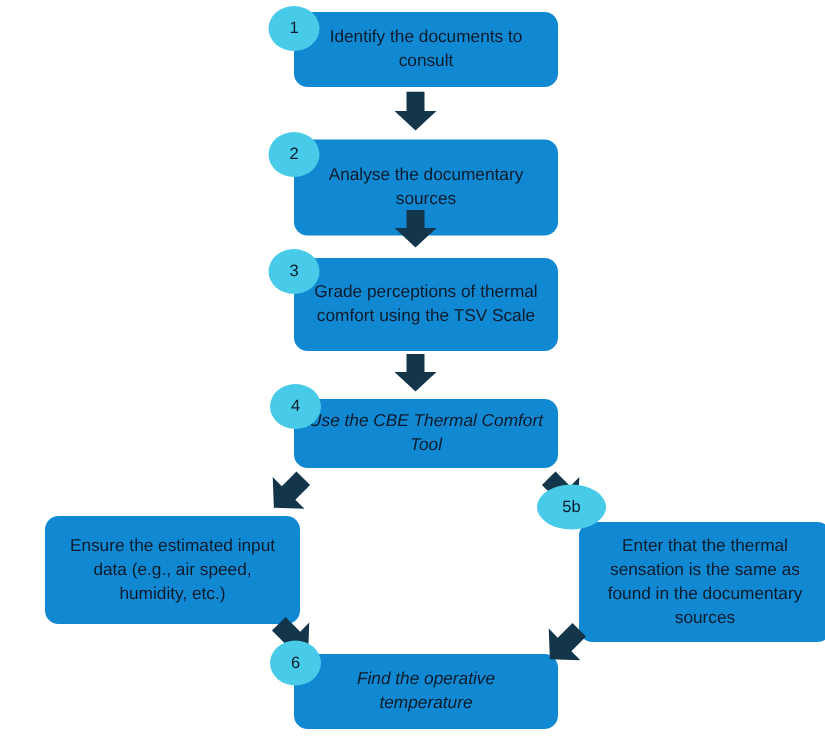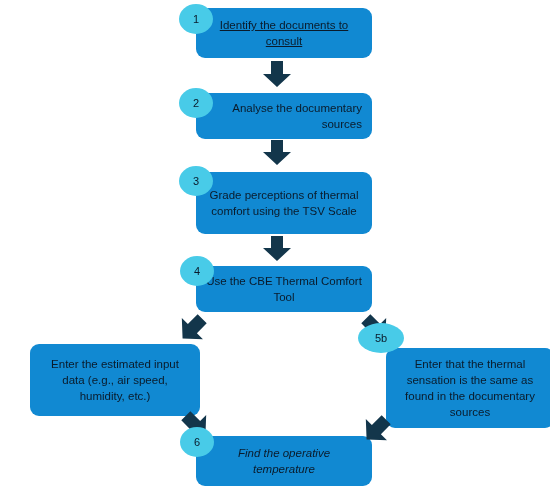--- a/index.html
+++ b/index.html
@@ -59,34 +59,34 @@
     position: absolute;
     z-index: 2;
   }
   .arrow svg { display: block; }
 </style>
 </head>
 <body>
 
 <div id="flowchart">
 
-  <div class="node" style="left:196px; top:8px; width:176px; height:50px;text-decoration:underline;">
+  <div class="node" style="left:196px; top:8px; width:176px; height:50px;">
     <span class="node-text">Identify the documents to consult</span>
   </div>
   <div class="badge" style="left:179px; top:4px; width:34px; height:30px;">
     <span>1</span>
   </div>
 
   <div class="arrow" style="left:262px; top:61px; width:30px; height:27px;">
     <svg width="30" height="27" viewBox="0 0 30 27" aria-hidden="true">
       <polygon points="9,0 21,0 21,13 29,13 15,26 1,13 9,13" fill="#13364B"></polygon>
     </svg>
   </div>
 
-  <div class="node" style="left:196px; top:93px; width:176px; height:46px;text-align:right;">
+  <div class="node" style="left:196px; top:93px; width:176px; height:64px;">
     <span class="node-text">Analyse the documentary sources</span>
   </div>
   <div class="badge" style="left:179px; top:88px; width:34px; height:30px;">
     <span>2</span>
   </div>
 
   <div class="arrow" style="left:262px; top:140px; width:30px; height:26px;">
     <svg width="30" height="26" viewBox="0 0 30 26" aria-hidden="true">
       <polygon points="9,0 21,0 21,12 29,12 15,25 1,12 9,12" fill="#13364B"></polygon>
     </svg>
@@ -98,21 +98,21 @@
   <div class="badge" style="left:179px; top:166px; width:34px; height:30px;">
     <span>3</span>
   </div>
 
   <div class="arrow" style="left:262px; top:236px; width:30px; height:26px;">
     <svg width="30" height="26" viewBox="0 0 30 26" aria-hidden="true">
       <polygon points="9,0 21,0 21,12 29,12 15,25 1,12 9,12" fill="#13364B"></polygon>
     </svg>
   </div>
 
-  <div class="node" style="left:196px; top:266px; width:176px; height:46px;">
+  <div class="node" style="left:196px; top:266px; width:176px; height:46px;font-style:italic;">
     <span class="node-text">Use the CBE Thermal Comfort Tool</span>
   </div>
   <div class="badge" style="left:180px; top:256px; width:34px; height:30px;">
     <span>4</span>
   </div>
 
   <div class="arrow" style="left:176px; top:313px; width:32px; height:32px;">
     <svg width="32" height="32" viewBox="0 0 30 27" aria-hidden="true">
       <g transform="rotate(45 15 13.5)">
         <polygon points="9,0 21,0 21,13 29,13 15,26 1,13 9,13" fill="#13364B"></polygon>
@@ -122,21 +122,21 @@
 
   <div class="arrow" style="left:360px; top:313px; width:32px; height:32px;">
     <svg width="32" height="32" viewBox="0 0 30 27" aria-hidden="true">
       <g transform="rotate(-45 15 13.5)">
         <polygon points="9,0 21,0 21,13 29,13 15,26 1,13 9,13" fill="#13364B"></polygon>
       </g>
     </svg>
   </div>
 
   <div class="node" style="left:30px; top:344px; width:170px; height:72px;">
-    <span class="node-text">Enter the estimated input data (e.g., air speed, humidity, etc.)</span>
+    <span class="node-text">Ensure the estimated input data (e.g., air speed, humidity, etc.)</span>
   </div>
 
   <div class="node" style="left:386px; top:348px; width:168px; height:80px;">
     <span class="node-text">Enter that the thermal sensation is the same as found in the documentary sources</span>
   </div>
   <div class="badge" style="left:358px; top:323px; width:46px; height:30px;text-align:center;">
     <span>5b</span>
   </div>
 
   <div class="arrow" style="left:180px; top:410px; width:32px; height:32px;">

